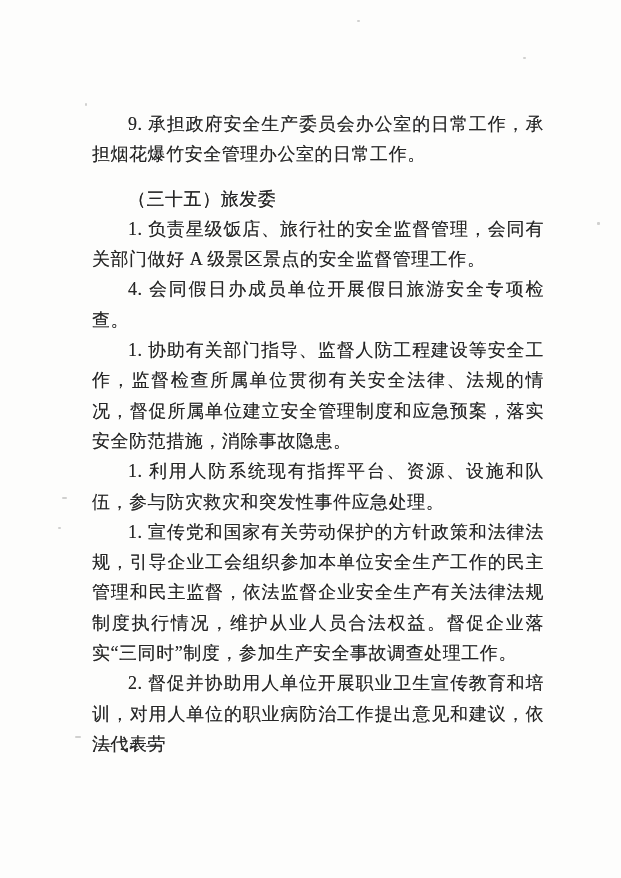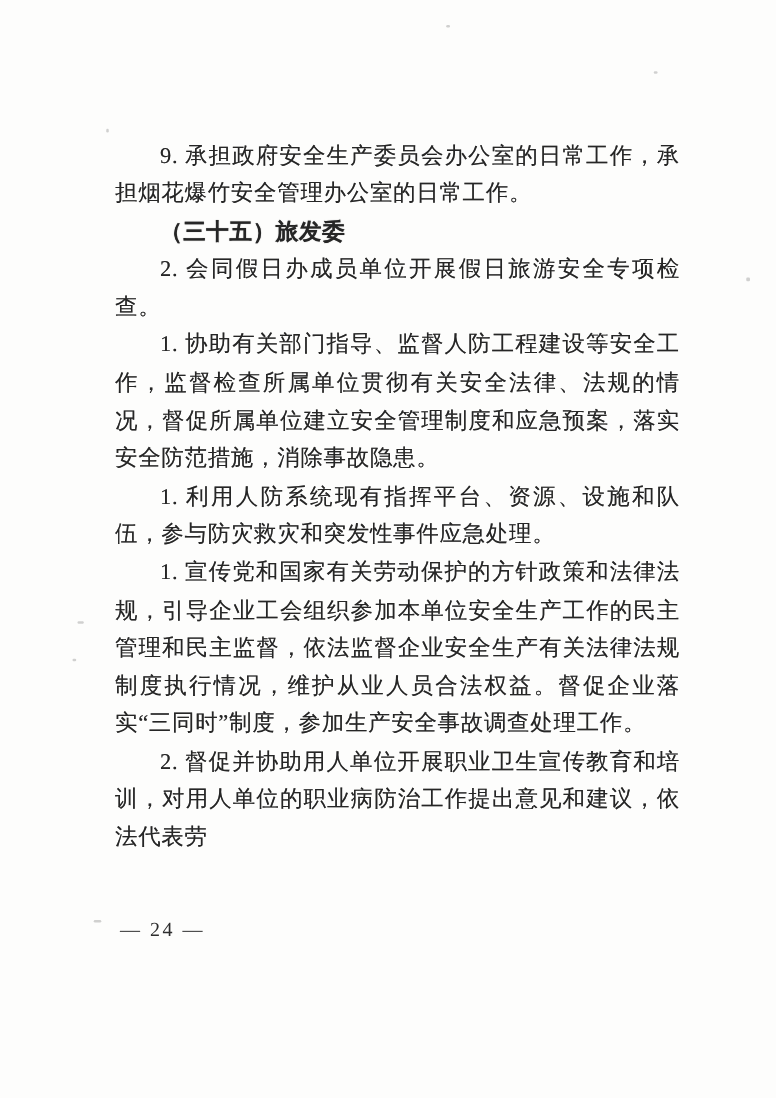--- a/index.html
+++ b/index.html
@@ -28,22 +28,23 @@
     line-height: 30.3px;
     text-align: justify;
     text-indent: 2em;
     letter-spacing: 0.03em;
     font-weight: normal;
     color: #262626;
     
     text-shadow: 0 0 0.4px rgba(40,40,40,0.55);
   }
   .heading {
-    font-weight: bold;
+    font-weight: normal;
     text-shadow: 0 0 0.6px rgba(30,30,30,0.8);
+    margin-top: 14px;
   }
   .footer {
     position: absolute;
     left: 96px;
     top: 736px;
     font-size: 16px;
     letter-spacing: 2px;
     color: #2e2e2e;
   }
   
@@ -62,21 +63,22 @@
   .speck.s7 { left: 357px; top: 20px;  width: 3px; height: 2px; }
 </style>
 </head>
 <body>
 
 <div class="page">
 
   <div class="text-block">
     <p class="para">9. 承担政府安全生产委员会办公室的日常工作，承担烟花爆竹安全管理办公室的日常工作。</p>
     <p class="heading">（三十五）旅发委</p>
-    <p class="para">2. 会同假日办成员单位开展假日旅游安全专项检查。</p>
+    <p class="para">1. 负责星级饭店、旅行社的安全监督管理，会同有关部门做好 A 级景区景点的安全监督管理工作。</p>
+    <p class="para">4. 会同假日办成员单位开展假日旅游安全专项检查。</p>
     <p class="para">1. 协助有关部门指导、监督人防工程建设等安全工作，监督检查所属单位贯彻有关安全法律、法规的情况，督促所属单位建立安全管理制度和应急预案，落实安全防范措施，消除事故隐患。</p>
     <p class="para">1. 利用人防系统现有指挥平台、资源、设施和队伍，参与防灾救灾和突发性事件应急处理。</p>
     <p class="para">1. 宣传党和国家有关劳动保护的方针政策和法律法规，引导企业工会组织参加本单位安全生产工作的民主管理和民主监督，依法监督企业安全生产有关法律法规制度执行情况，维护从业人员合法权益。督促企业落实“三同时”制度，参加生产安全事故调查处理工作。</p>
     <p class="para">2. 督促并协助用人单位开展职业卫生宣传教育和培训，对用人单位的职业病防治工作提出意见和建议，依法代表劳</p>
   </div>
 
   <div class="footer">— 24 —</div>
 
   <div class="speck s1"></div>
   <div class="speck s2"></div>

